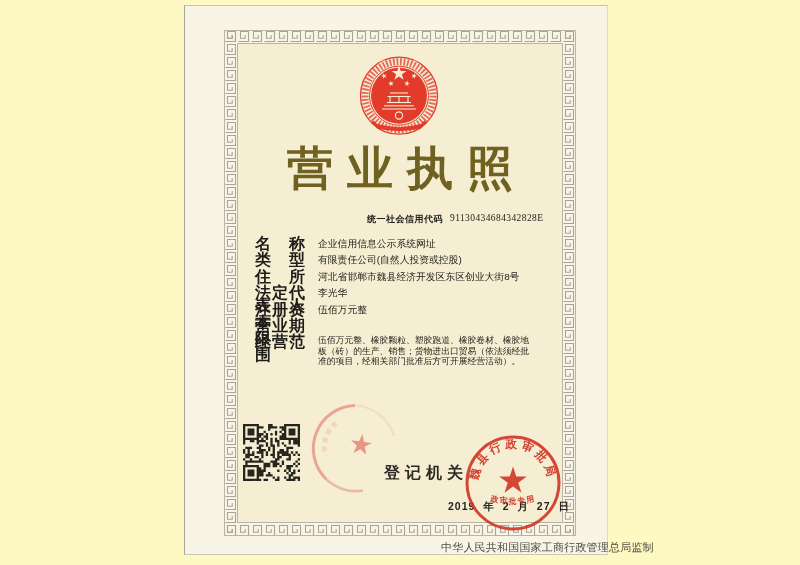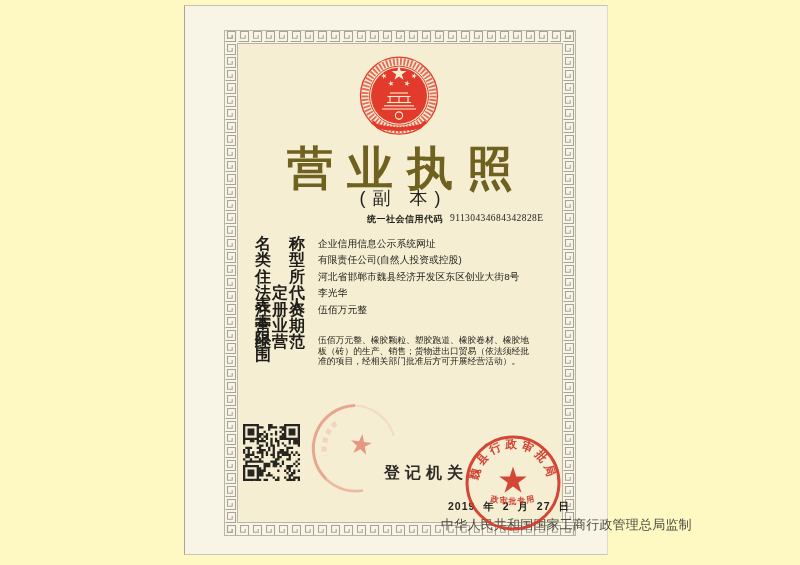--- a/index.html
+++ b/index.html
@@ -45,21 +45,21 @@
   .main-seal { position:absolute; left:462px; top:432px; z-index:6; opacity:0.93; }
 
   .reg-authority { position:absolute; left:384px; top:463px; font-size:16px; font-weight:700;
                    color:#2b2a26; letter-spacing:5px; z-index:4; }
 
   .issue-date { position:absolute; left:448px; top:500px; font-size:10.5px; color:#23221e;
                 letter-spacing:1px; word-spacing:4px; z-index:5; font-weight:600; }
 
   .footer-left { position:absolute; left:188px; top:539px; font-size:8px; color:#4c4a40;
                  z-index:4; letter-spacing:0.2px; }
-  .footer-right { position:absolute; left:441px; top:516px; font-size:13px; color:#4c4a40;
+  .footer-right { position:absolute; left:441px; top:540px; font-size:11px; color:#4c4a40;
                   z-index:4; letter-spacing:0.2px; }
 </style>
 </head>
 <body>
 
 <div class="stage">
 
   <div class="paper"></div>
   <div class="inner-area"></div>
 
@@ -96,21 +96,20 @@
       <path d="M25,57 H59"></path>
       <circle cx="42" cy="63.5" r="3.6"></circle>
     </g>
     <g stroke="#e23b2c" fill="none">
       <path d="M20,74 Q42,80.5 64,74" stroke-width="4"></path>
       <path d="M15.5,69.5 l6.5,6.5 M68.5,69.5 l-6.5,6.5" stroke-width="3"></path>
     </g>
   </svg>
 
   <div class="doc-title">营业执照</div>
-  <div class="doc-subtitle">(副 本)</div>
 
   <div class="code-label">统一社会信用代码</div>
   <div class="code-value">91130434684342828E</div>
 
   <div class="fields">
     <div class="field-row">
       <span class="f-label">名称</span>
       <span class="f-value">企业信用信息公示系统网址</span>
     </div>
     <div class="field-row">

